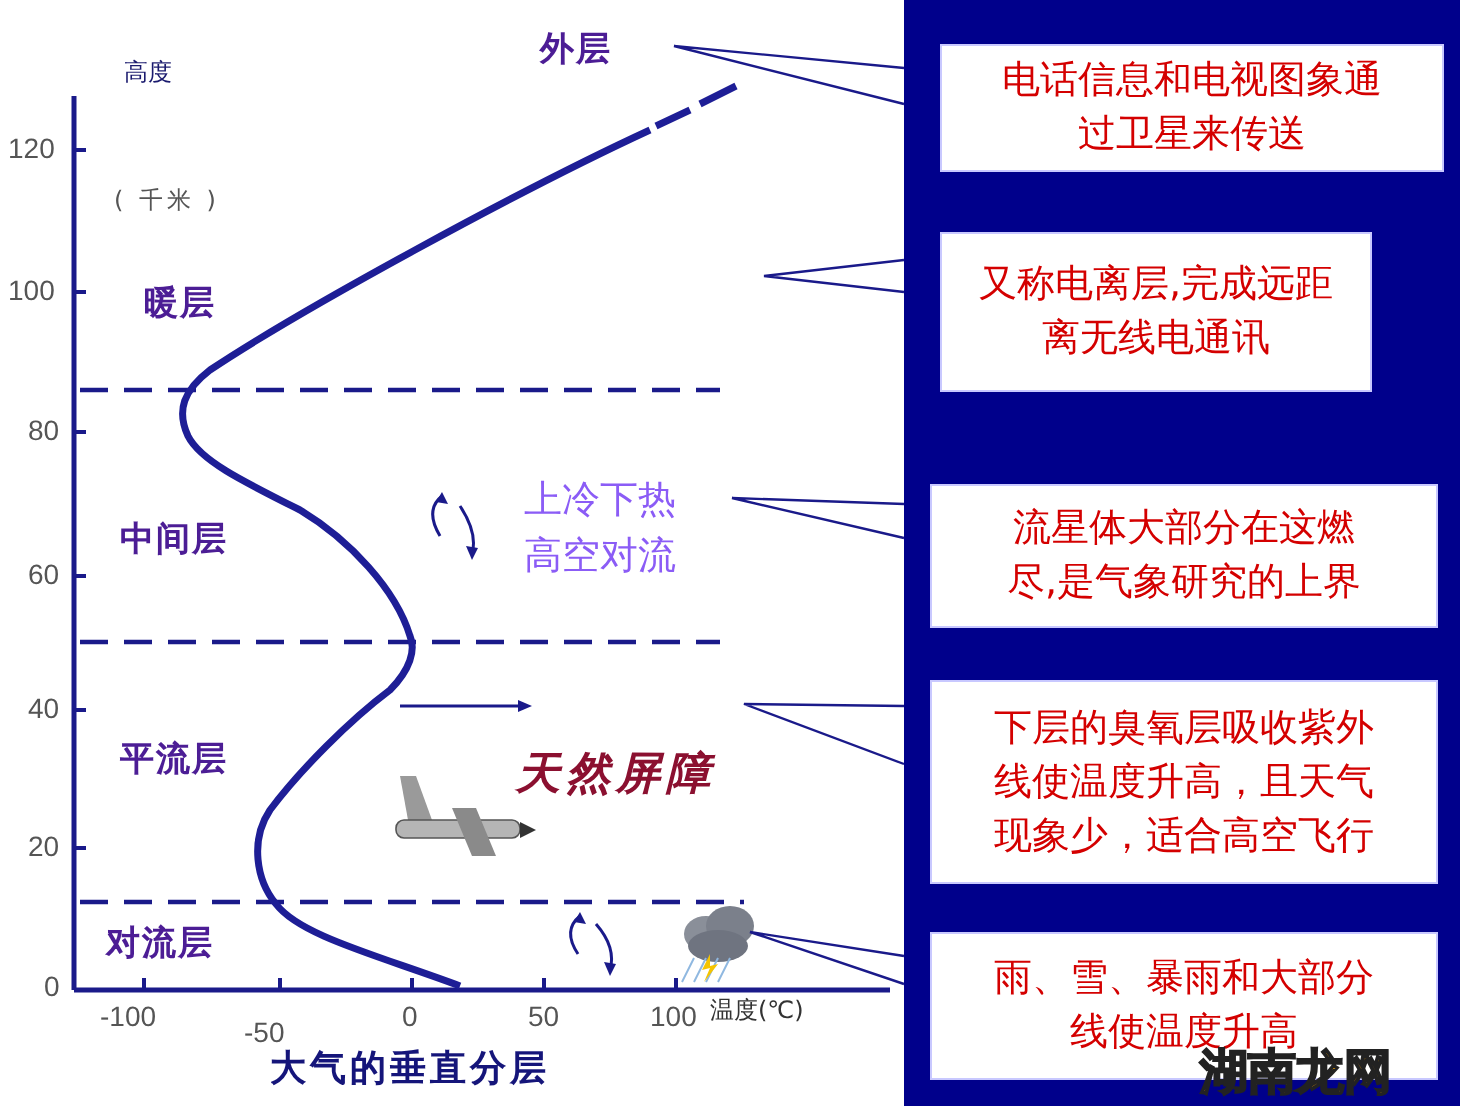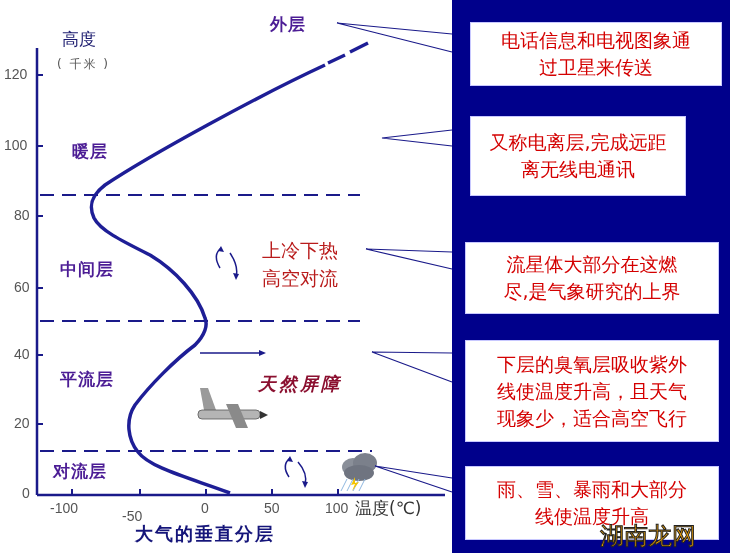--- a/index.html
+++ b/index.html
@@ -2,26 +2,26 @@
 <html><head>
 <meta charset="utf-8">
 <style>
   html,body{margin:0;padding:0;background:#fff;}
   body{width:730px;height:553px;position:relative;overflow:hidden;font-family:"DejaVu Sans",sans-serif;}
   .diagram{position:absolute;left:0;top:0;width:730px;height:553px;}
   .right-panel{position:absolute;left:452px;top:0;width:278px;height:553px;background:#00008b;}
   .note-box{position:absolute;background:#fff;color:#d40000;font-size:19px;line-height:27px;text-align:center;border:1px solid #c8c8ff;box-sizing:border-box;display:flex;align-items:center;justify-content:center;flex-direction:column;}
   .layer-label{position:absolute;color:#4c1d95;font-weight:bold;font-size:17px;letter-spacing:1px;font-family:"DejaVu Serif",serif;}
   .tick-label{position:absolute;color:#555;font-size:14px;font-family:"Liberation Sans",sans-serif;}
-  .axis-title{position:absolute;color:#1a1a6e;font-size:17px;}
-  .axis-unit{position:absolute;color:#555;font-size:12px;letter-spacing:2px;}
-  .convection-note{position:absolute;color:#b91c1c;font-size:19px;line-height:28px;}
-  .barrier{position:absolute;color:#8b1030;font-size:18px;font-weight:bold;font-style:italic;font-family:"DejaVu Serif",serif;letter-spacing:3px;}
+  .axis-title{position:absolute;color:#1a1a6e;font-size:12px;}
+  .axis-unit{position:absolute;color:#555;font-size:12px;letter-spacing:2px;margin-top:36px;}
+  .convection-note{position:absolute;color:#8b5cf6;font-size:19px;line-height:28px;}
+  .barrier{position:absolute;color:#8b1030;font-size:22px;font-weight:bold;font-style:italic;font-family:"DejaVu Serif",serif;letter-spacing:3px;}
   .caption{position:absolute;color:#15157a;font-size:18px;font-weight:bold;letter-spacing:2px;}
-  .watermark{position:absolute;left:600px;top:520px;color:#f0a000;font-size:24px;font-weight:normal;-webkit-text-stroke:1px #222;}
+  .watermark{position:absolute;left:600px;top:520px;color:#f0a000;font-size:24px;font-weight:bold;-webkit-text-stroke:1px #222;}
 </style>
 </head>
 <body>
 
 <div class="diagram">
 
   <svg width="730" height="553" style="position:absolute;left:0;top:0">
 
     <line x1="37" y1="48" x2="37" y2="495" stroke="#1a1a8a" stroke-width="2.5"></line>
     <line x1="37" y1="495" x2="445" y2="495" stroke="#1a1a8a" stroke-width="2.5"></line>

